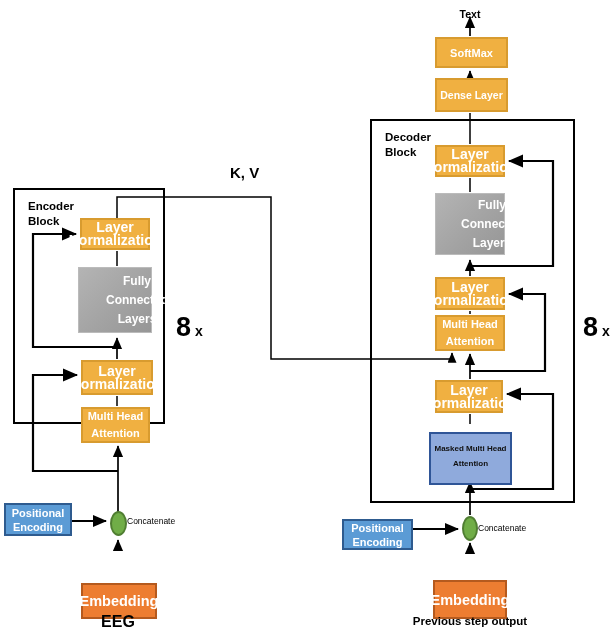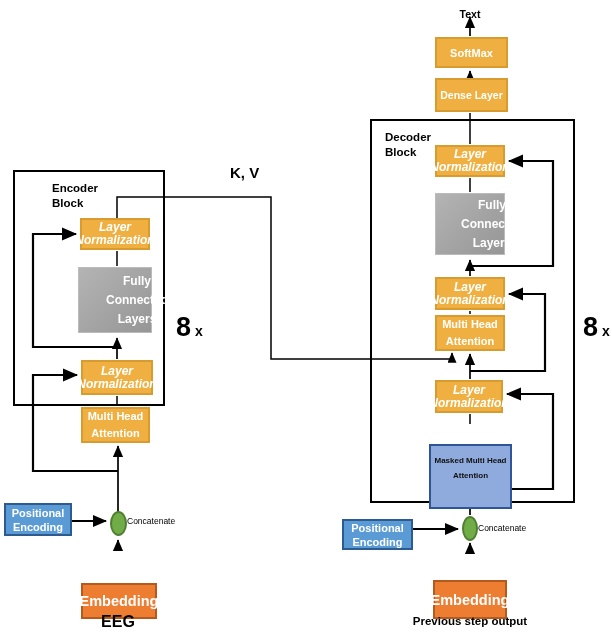--- a/index.html
+++ b/index.html
@@ -16,21 +16,21 @@
   .gray{background:linear-gradient(135deg,#B4B4B4 0%,var(--gray_fill,#A3A3A3) 55%,#969696 100%);
         border:1px solid var(--gray_border,#BBBBBB);padding-left:44px;}
   .masked{background:var(--masked_fill,#8FAADC);border:2px solid var(--masked_border,#2F5597);color:#111;}
   .blue{background:var(--blue_fill,#5B9BD5);border:2px solid var(--blue_border,#2E5B8F);}
   .orangebox{background:var(--orange_fill,#ED7D31);border:2px solid var(--orange_border,#B55A1E);margin-top:32px;}
   .ellipse{position:absolute;border-radius:50%;background:var(--green_fill,#70AD47);
            border:2px solid var(--green_border,#507E32);box-sizing:border-box;}
   .block{position:absolute;border:2px solid #000;box-sizing:border-box;background:transparent;}
   .block-label{font-weight:bold;font-size:11.5px;line-height:15px;color:#000;padding:9px 0 0 13px;width:62px;}
   .lbl{position:absolute;color:#000;}
-  .ln-text{font-size:12px;line-height:13px;font-weight:600;font-style:italic;}
+  .ln-text{font-size:14px;line-height:13px;font-weight:600;}
   .mha-text{font-size:11px;line-height:17px;font-weight:bold;}
   .fc-text{font-size:12px;line-height:19px;font-weight:600;}
   .sm-text{font-size:11px;font-weight:bold;}
   .dn-text{font-size:10.5px;font-weight:600;}
   .mm-text{font-size:8px;line-height:15px;font-weight:600;align-items:flex-start;padding-top:7px;}
   .pe-text{font-size:11px;line-height:14px;font-weight:bold;}
   .emb-text{font-size:14.5px;font-weight:bold;}
   .repeat{position:absolute;display:flex;align-items:baseline;color:#000;}
   .rep-num{font-size:27px;font-weight:bold;line-height:26px;}
   .rep-x{font-size:14px;font-weight:600;margin-left:4px;}
@@ -44,29 +44,29 @@
   
   .p-text-out{left:438px;top:0;width:64px;}
   .p-softmax{left:435px;top:37px;width:73px;height:31px;}
   .p-dense{left:435px;top:78px;width:73px;height:34px;}
   .p-dec-block{left:370px;top:119px;width:205px;height:384px;}
   .p-dec-ln1{left:435px;top:145px;width:70px;height:32px;}
   .p-dec-fc{left:435px;top:193px;width:70px;height:62px;}
   .p-dec-ln2{left:435px;top:277px;width:70px;height:33px;}
   .p-dec-mha{left:435px;top:315px;width:70px;height:36px;}
   .p-dec-ln3{left:435px;top:380px;width:68px;height:33px;}
-  .p-dec-mmha{left:429px;top:444px;width:83px;height:65px;}
+  .p-dec-mmha{left:429px;top:432px;width:83px;height:53px;}
   .p-dec-pe{left:342px;top:519px;width:71px;height:31px;}
   .p-dec-concat{left:462px;top:516px;width:16px;height:25px;}
   .p-dec-concat-lbl{left:478px;top:523px;}
   .p-dec-emb{left:433px;top:548px;width:74px;height:39px;}
   .p-dec-repeat{left:583px;top:314px;}
   .p-prev{left:405px;top:615px;width:130px;}
   .p-kv{left:230px;top:164px;}
-  .p-enc-block{left:13px;top:170px;width:152px;height:236px;padding-left:24px;}
+  .p-enc-block{left:13px;top:188px;width:152px;height:236px;}
   .p-enc-ln1{left:80px;top:218px;width:70px;height:32px;}
   .p-enc-fc{left:78px;top:267px;width:74px;height:66px;}
   .p-enc-ln2{left:81px;top:360px;width:72px;height:35px;}
   .p-enc-mha{left:81px;top:407px;width:69px;height:36px;}
   .p-enc-pe{left:4px;top:503px;width:68px;height:33px;}
   .p-enc-concat{left:110px;top:511px;width:17px;height:25px;}
   .p-enc-concat-lbl{left:127px;top:516px;}
   .p-enc-emb{left:81px;top:551px;width:76px;height:36px;}
   .p-enc-repeat{left:176px;top:314px;}
   .p-eeg{left:89px;top:613px;width:58px;}

